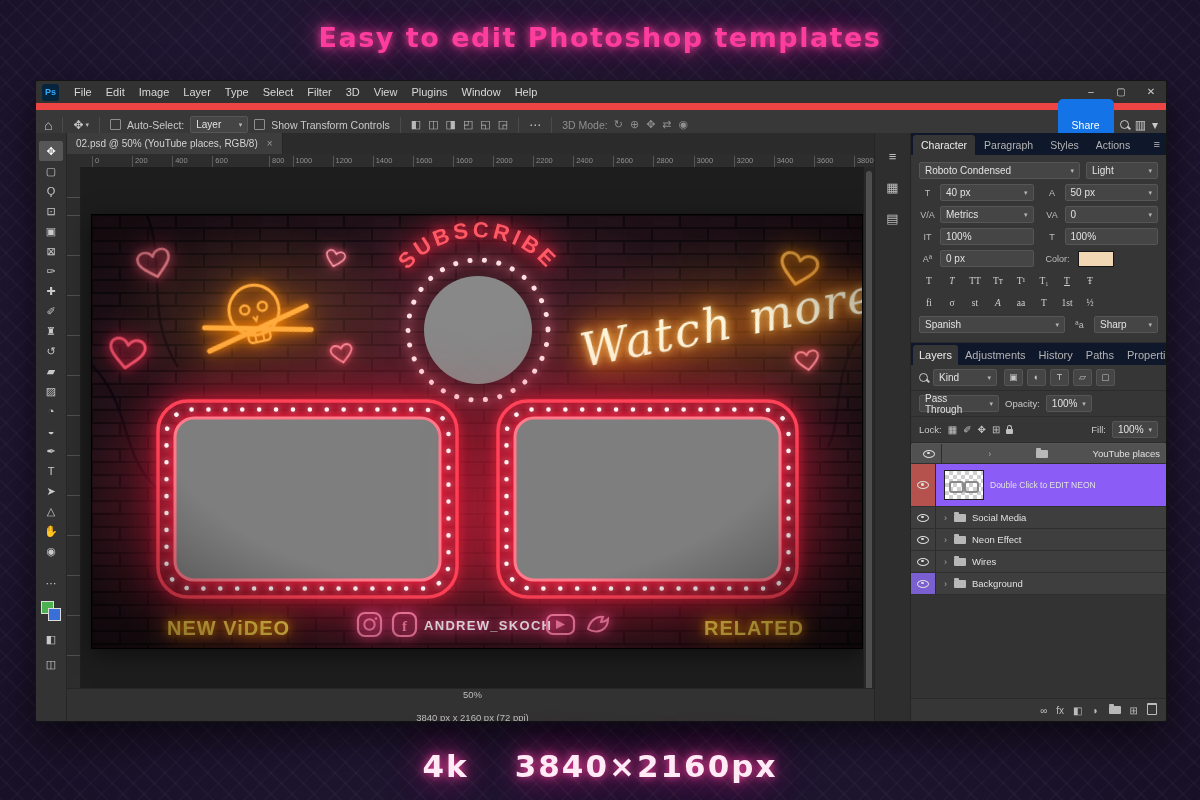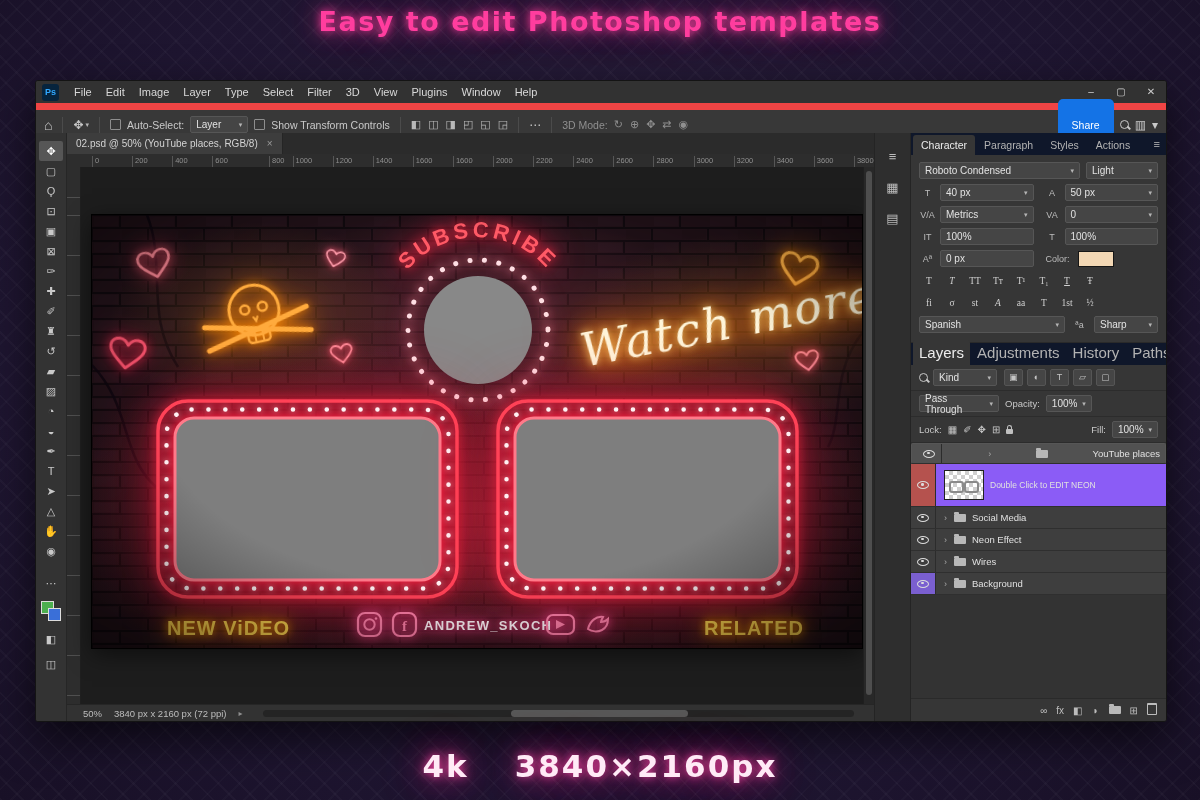--- a/index.html
+++ b/index.html
@@ -6,21 +6,21 @@
   body{
     width:1200px;height:800px;position:relative;overflow:hidden;
     background:radial-gradient(ellipse at 50% 45%, #2e2140 0%, #1e1530 70%, #181026 100%);
     font-family:"Liberation Sans",sans-serif;
   }
   body::before{content:"";position:absolute;inset:0;pointer-events:none;
     background-image:
       repeating-linear-gradient(45deg, rgba(255,255,255,.028) 0 2px, transparent 2px 15px),
       repeating-linear-gradient(-45deg, rgba(255,255,255,.02) 0 2px, transparent 2px 15px);}
   
-  .neon-title{position:absolute;top:6px;width:100%;text-align:center;font-family:"DejaVu Sans",sans-serif;
+  .neon-title{position:absolute;top:22px;width:100%;text-align:center;font-family:"DejaVu Sans",sans-serif;
     font-size:27px;font-weight:700;letter-spacing:1.5px;color:#ff3d9e;
     text-shadow:0 0 8px rgba(255,61,158,.95),0 0 22px rgba(255,61,158,.65),0 0 44px rgba(255,61,158,.4);}
   .footer{position:absolute;bottom:16px;width:100%;text-align:center;font-family:"DejaVu Sans",sans-serif;
     font-size:31px;font-weight:700;letter-spacing:2px;color:#ffeaf6;
     text-shadow:0 0 10px rgba(255,70,165,.95),0 0 28px rgba(255,50,150,.7),0 0 52px rgba(255,50,150,.45);}
   .footer span{margin:0 23px;}
   
   .ps{position:absolute;left:35px;top:80px;width:1130px;height:640px;background:#383838;
     border:1px solid #141414;border-radius:3px;box-shadow:0 16px 44px rgba(0,0,0,.65);
     overflow:hidden;color:#d4d4d4;}
@@ -71,35 +71,35 @@
     border-bottom:1px solid #1f1f1f;overflow:hidden;font-size:7.5px;color:#8f8f8f;}
   .tick{position:absolute;bottom:0;height:11px;border-left:1px solid #565656;padding-left:2px;line-height:9px;}
   .viewport{position:absolute;top:34px;left:0;right:0;bottom:16px;background:#1d1d1d;overflow:hidden;}
   .vruler{position:absolute;left:0;top:0;bottom:0;width:13px;background-color:#2d2d2d;border-right:1px solid #1f1f1f;
     background-image:repeating-linear-gradient(to bottom,#4f4f4f 0 1px,transparent 1px 40px);background-position:0 48px;}
   .canvas{position:absolute;left:25px;top:48px;width:770px;height:433px;
     box-shadow:0 0 0 1px #000,0 6px 22px rgba(0,0,0,.55);}
   .vscroll{position:absolute;right:0;top:0;bottom:0;width:10px;background:#282828;border-left:1px solid #1f1f1f;}
   .vthumb{position:absolute;top:4px;bottom:10px;left:2px;width:6px;background:#4e4e4e;border-radius:3px;}
   .statusbar{position:absolute;left:0;right:0;bottom:0;height:16px;background:#323232;border-top:1px solid #262626;
-    display:flex;align-items:center;font-size:9.5px;color:#bdbdbd;gap:12px;padding:0 12px 0 16px;}
+    display:flex;align-items:center;font-size:9.5px;color:#bdbdbd;gap:12px;padding:0 12px 16px 16px;flex-direction:column;}
   .hscroll{flex:1;height:7px;background:#242424;border-radius:4px;margin:0 8px;position:relative;}
   .hthumb{position:absolute;left:42%;width:30%;top:0;height:7px;background:#575757;border-radius:4px;}
   .chv{color:#8f8f8f;font-size:8px;}
   
   .strip{width:35px;background:#2e2e2e;border-left:1px solid #242424;display:flex;flex-direction:column;
     align-items:center;padding-top:16px;gap:16px;color:#bdbdbd;font-size:13px;flex:none;}
   
   .dock{width:255px;background:#363636;border-left:1px solid #242424;display:flex;flex-direction:column;flex:none;}
   .ptabs{height:22px;background:#0f172a;display:flex;align-items:flex-end;padding-left:2px;gap:1px;
     font-size:10.5px;color:#b3b3b3;flex:none;}
   .ptab{padding:4px 8px;}
   .ptab.on{background:#363636;color:#ececec;border-radius:3px 3px 0 0;}
   .pmenu{margin-left:auto;margin-right:6px;align-self:center;color:#bbb;font-size:11px;}
-  .small .ptab{padding:4px 6px;font-size:15px;text-align:right;}
+  .small .ptab{padding:4px 6px;font-size:11px;text-align:right;}
   .cpanel{padding:7px 8px 9px;border-bottom:1px solid #2a2a2a;display:flex;flex-direction:column;gap:5px;flex:none;}
   .crow{display:flex;gap:6px;align-items:center;}
   .cgrid{display:grid;grid-template-columns:1fr 1fr;gap:5px 10px;}
   .ccell{display:flex;align-items:center;gap:4px;}
   .cico{color:#bdbdbd;font-size:9px;min-width:17px;text-align:center;}
   .swatch{width:34px;height:14px;border:1px solid #161616;margin-left:2px;}
   .fmtrow{display:flex;gap:3px;margin-top:2px;}
   .fmt{min-width:20px;height:15px;text-align:center;line-height:15px;color:#d0d0d0;font-size:9.5px;
     font-family:"Liberation Serif",serif;}
   .fmt.italic{font-style:italic;} .fmt.under{text-decoration:underline;}

